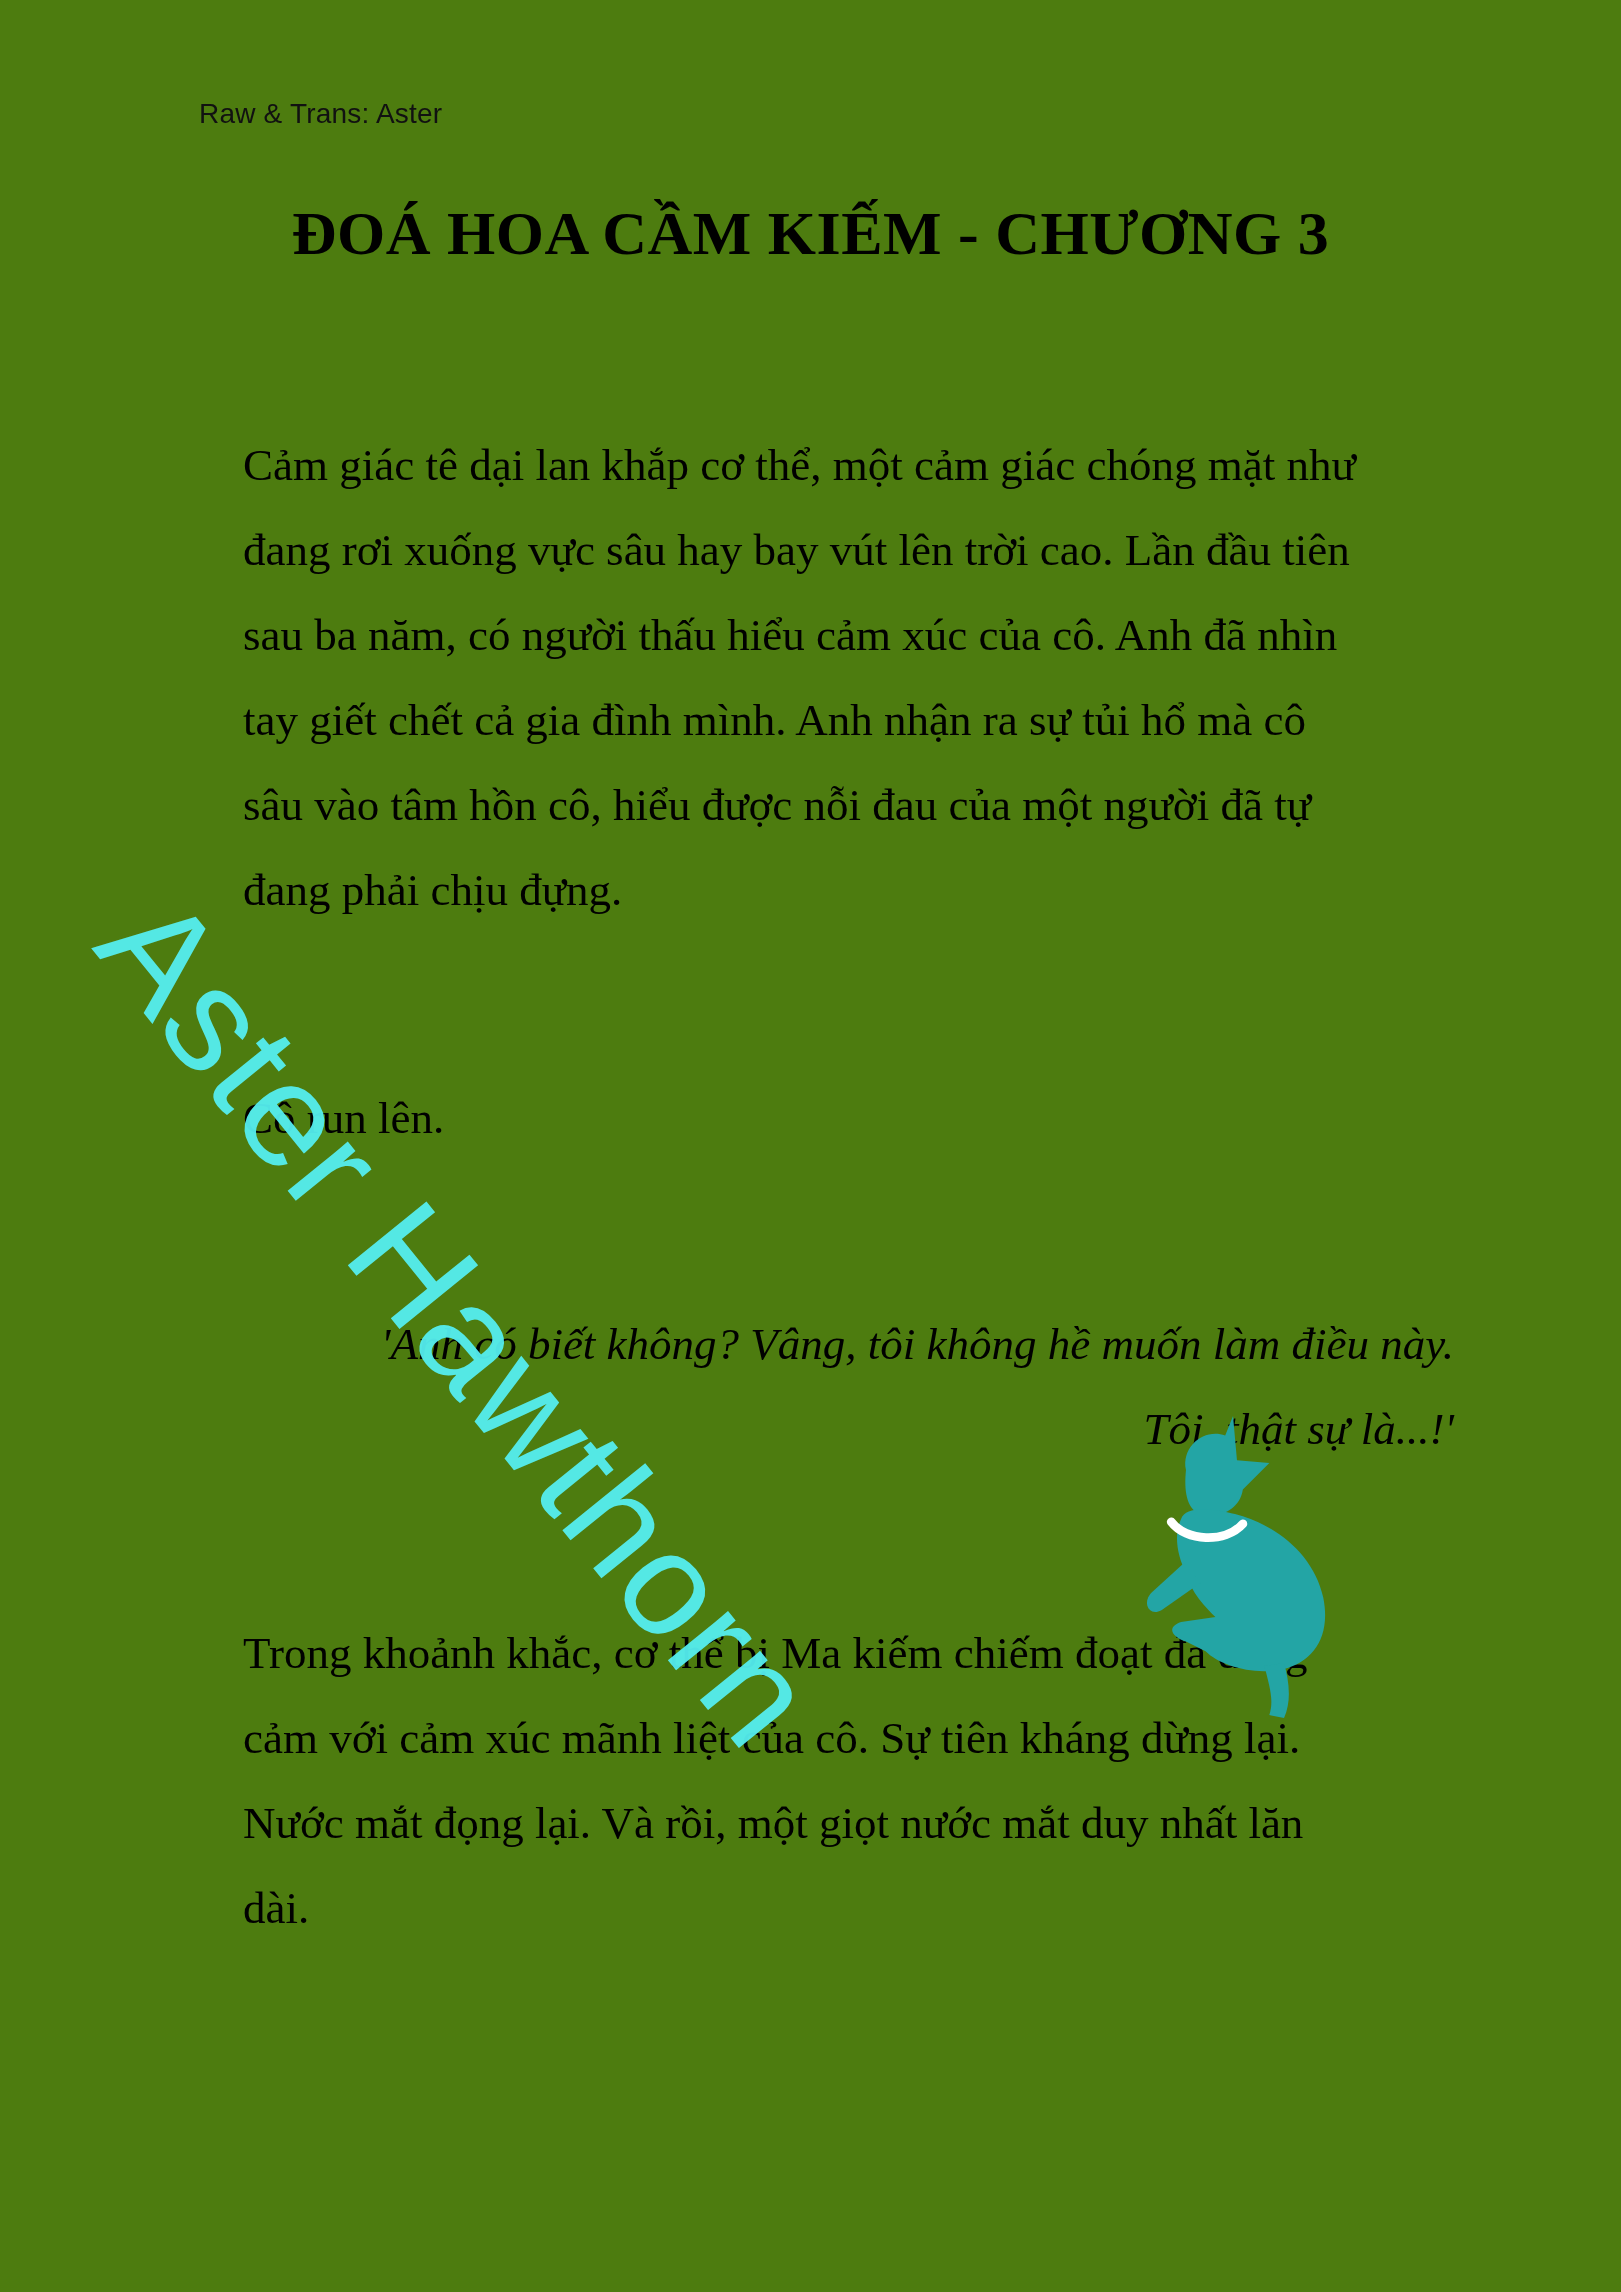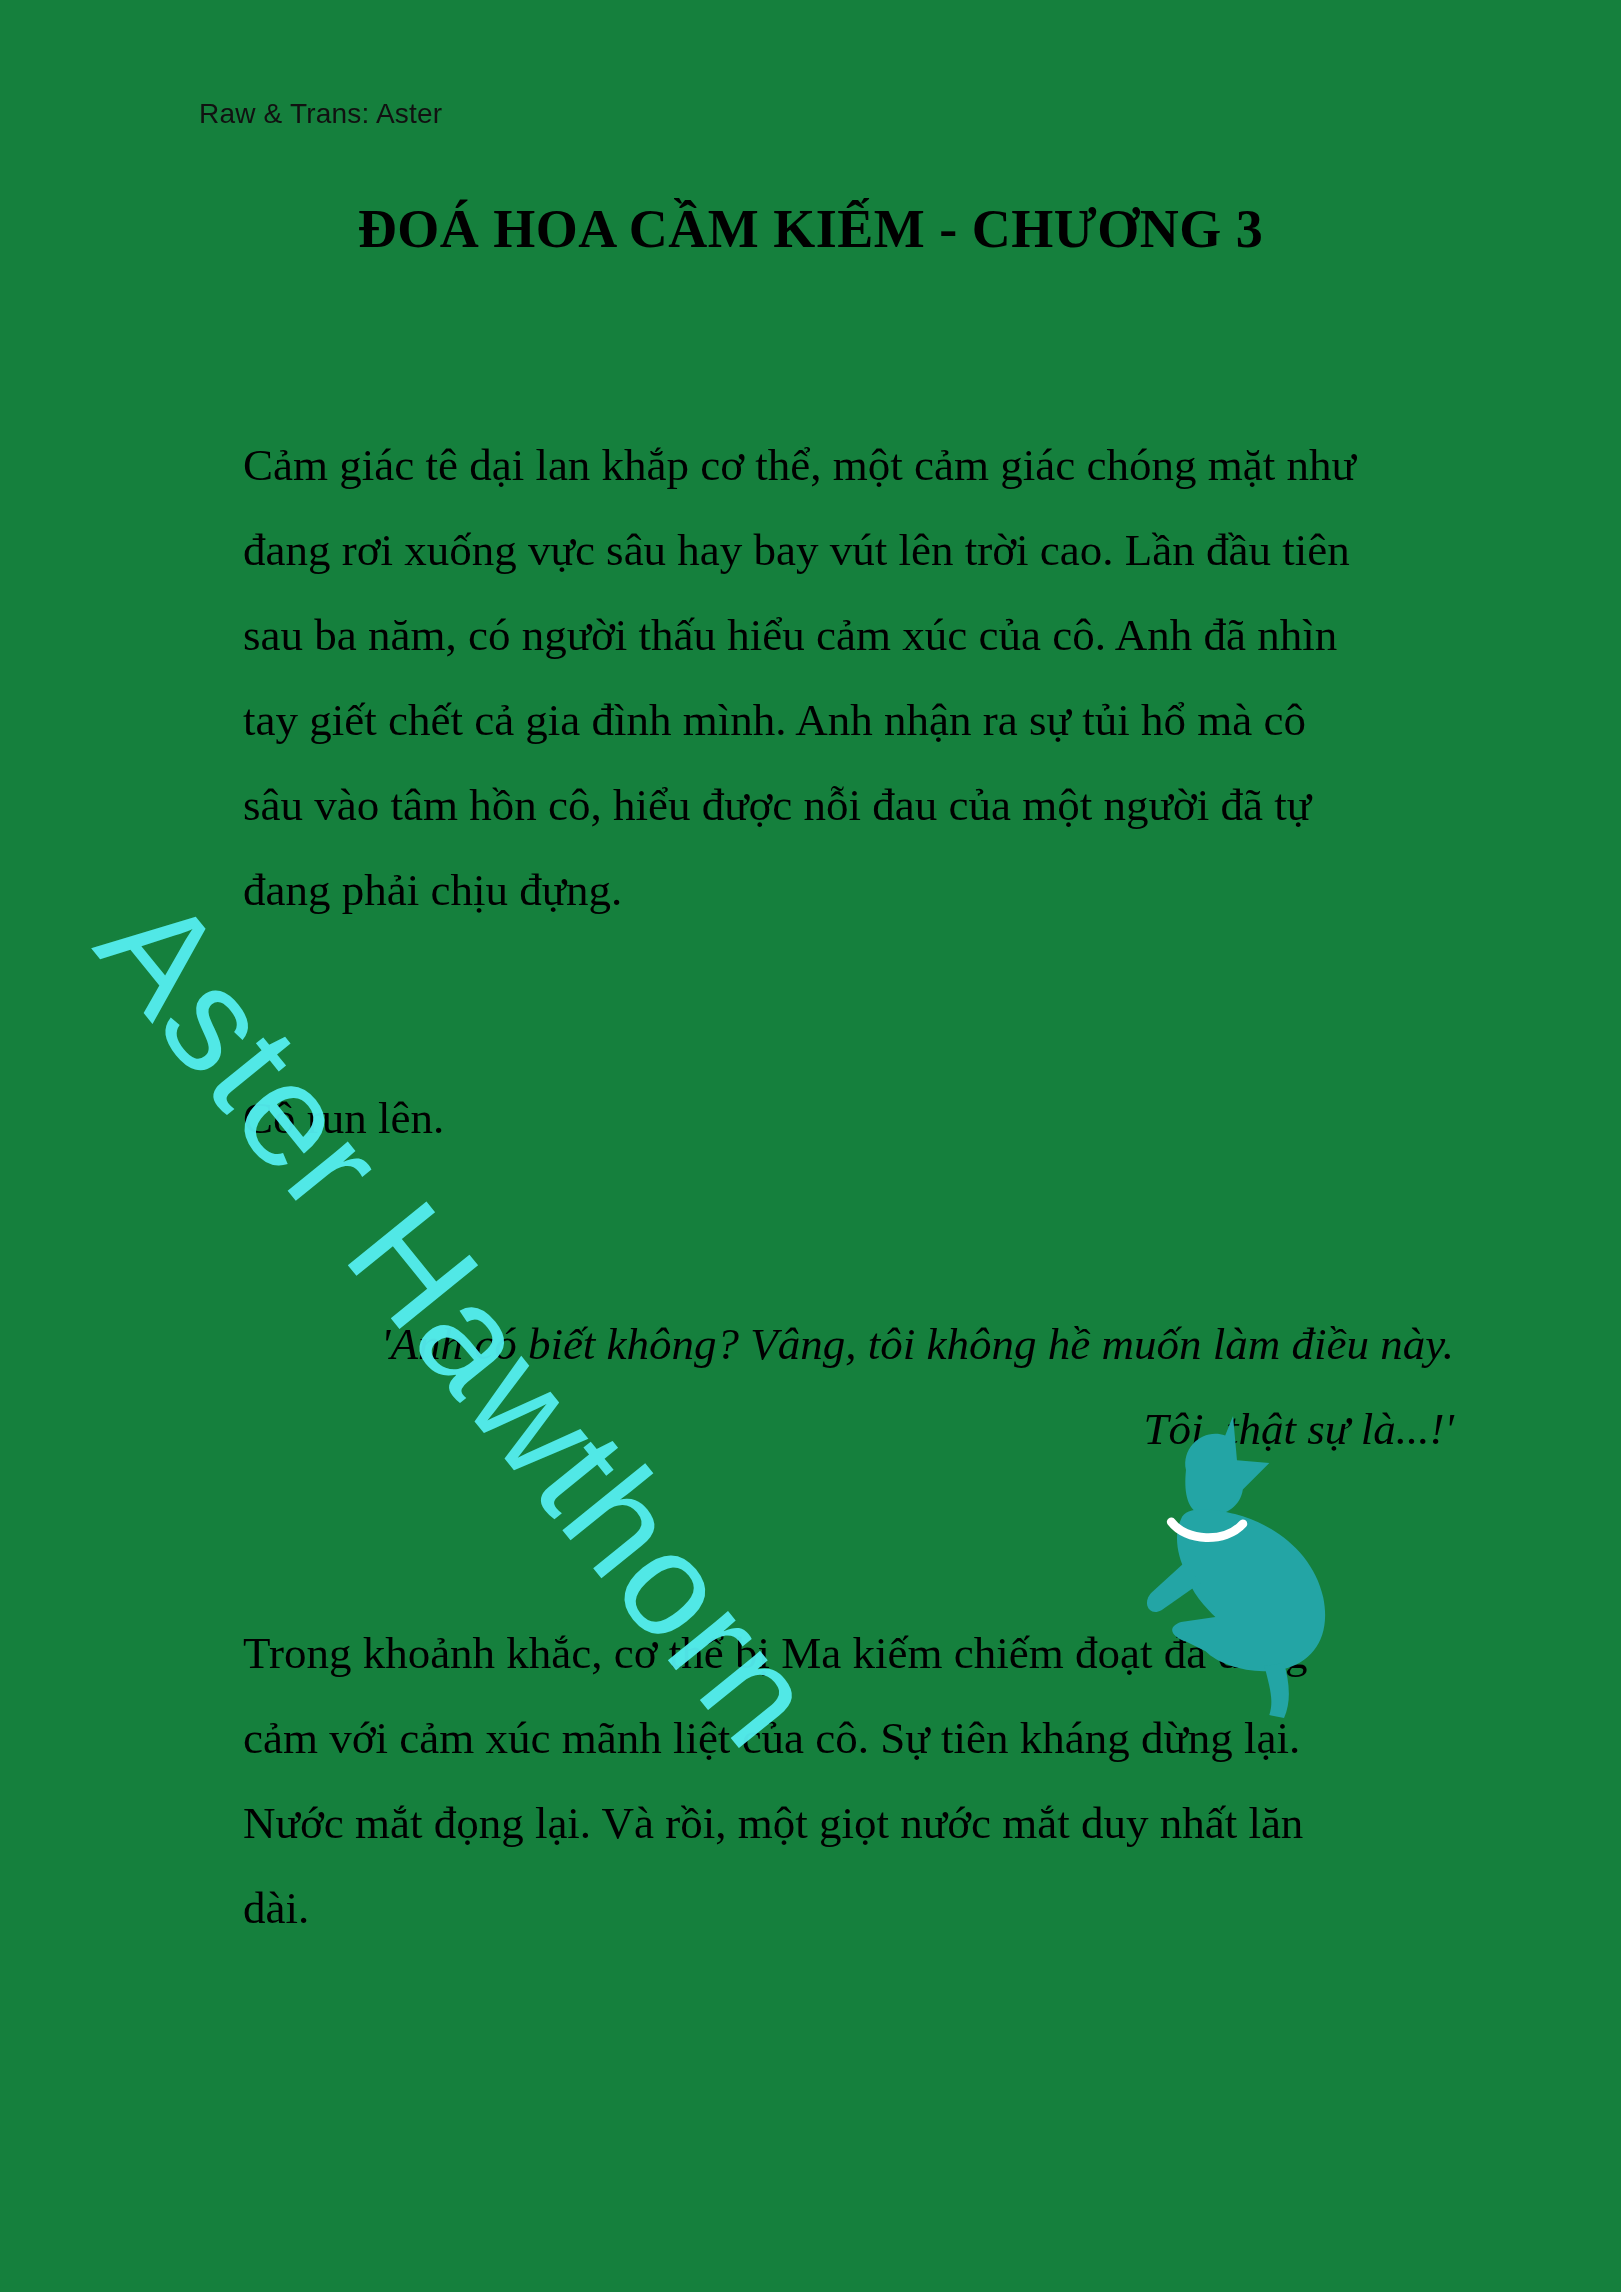--- a/index.html
+++ b/index.html
@@ -1,28 +1,28 @@
 <!DOCTYPE html>
 <html><head>
   <meta charset="utf-8">
   <style>
     html, body { margin: 0; padding: 0; background: #ffffff; }
     body { width: 1621px; height: 2293px; position: relative; overflow: hidden; }
-    .page { position: absolute; left: 0; top: 0; width: 1621px; height: 2293px; background: #15803d; }
+    .page { position: absolute; left: 0; top: 0; width: 1621px; height: 2293px; background: #4d7c0f; }
 
     .header-credit {
       position: absolute; left: 199px; top: 98px;
       font-family: "Liberation Sans", sans-serif;
       font-size: 28px; color: #111111; letter-spacing: 0.2px;
     }
     .chapter-title {
       position: absolute; left: 0; width: 1621px; top: 198px;
       text-align: center;
       font-family: "Liberation Serif", serif;
-      font-weight: bold; font-size: 54px; color: #000000;
+      font-weight: bold; font-size: 62px; color: #000000;
       letter-spacing: 0.5px;
     }
     .para {
       position: absolute; left: 199px; width: 1255px;
       font-family: "Liberation Serif", serif;
       font-size: 45px; line-height: 85px; color: #000000;
       margin: 0;
     }
     .para .line { display: block; white-space: nowrap; margin-left: 44px; }
     .para.italic { font-style: italic; }

